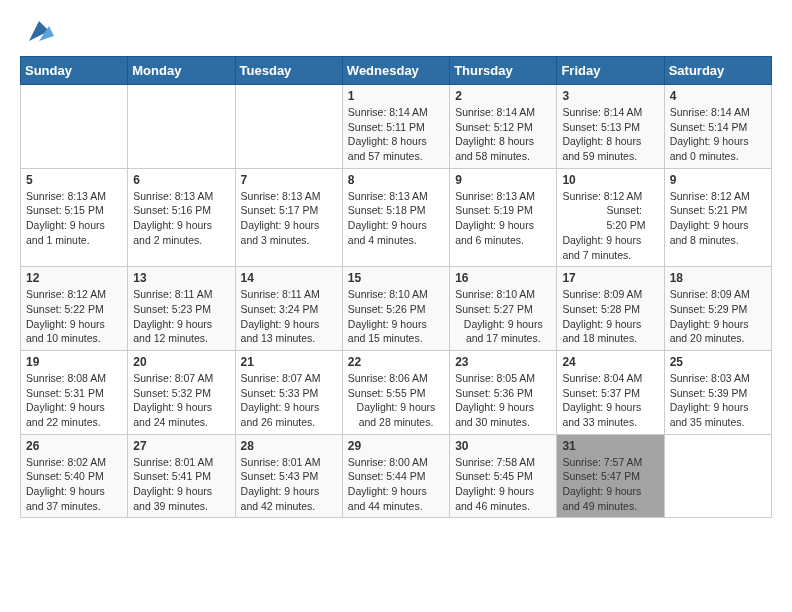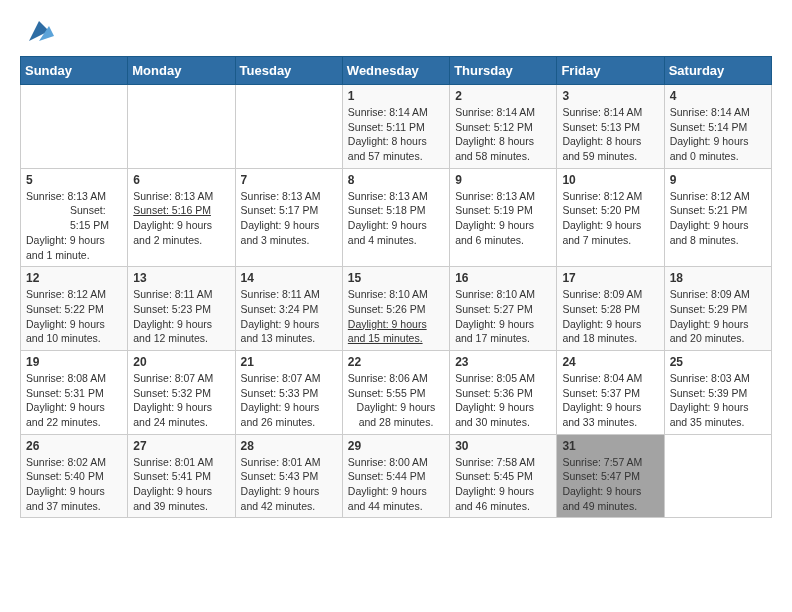--- a/index.html
+++ b/index.html
@@ -151,27 +151,27 @@
           <span class="day-num">4</span>
           <span style="display: block; line-height: 1.4;">Sunrise: 8:14 AM</span>
           <span style="display: block; line-height: 1.4;">Sunset: 5:14 PM</span>
           <span style="display: block; line-height: 1.4;">Daylight: 9 hours and 0 minutes.</span>
         </td>
       </tr>
       <tr>
         <td style="background: rgb(255, 255, 255);">
           <span class="day-num">5</span>
           <span style="display: block; line-height: 1.4;">Sunrise: 8:13 AM</span>
-          <span style="display: block; line-height: 1.4; margin-left: 44px;">Sunset: 5:15 PM</span>
+          <span style="display: block; line-height: 1.4;">Sunset: 5:15 PM</span>
           <span style="display: block; line-height: 1.4;">Daylight: 9 hours and 1 minute.</span>
         </td>
         <td style="background: rgb(255, 255, 255);">
           <span class="day-num">6</span>
           <span style="display: block; line-height: 1.4;">Sunrise: 8:13 AM</span>
-          <span style="display: block; line-height: 1.4; text-decoration: underline;">Sunset: 5:16 PM</span>
+          <span style="display: block; line-height: 1.4;">Sunset: 5:16 PM</span>
           <span style="display: block; line-height: 1.4;">Daylight: 9 hours and 2 minutes.</span>
         </td>
         <td style="background: rgb(255, 255, 255);">
           <span class="day-num">7</span>
           <span style="display: block; line-height: 1.4;">Sunrise: 8:13 AM</span>
           <span style="display: block; line-height: 1.4;">Sunset: 5:17 PM</span>
           <span style="display: block; line-height: 1.4;">Daylight: 9 hours and 3 minutes.</span>
         </td>
         <td style="background: rgb(255, 255, 255);">
           <span class="day-num">8</span>
@@ -181,21 +181,21 @@
         </td>
         <td style="background: rgb(255, 255, 255);">
           <span class="day-num">9</span>
           <span style="display: block; line-height: 1.4;">Sunrise: 8:13 AM</span>
           <span style="display: block; line-height: 1.4;">Sunset: 5:19 PM</span>
           <span style="display: block; line-height: 1.4;">Daylight: 9 hours and 6 minutes.</span>
         </td>
         <td style="background: rgb(255, 255, 255);">
           <span class="day-num">10</span>
           <span style="display: block; line-height: 1.4;">Sunrise: 8:12 AM</span>
-          <span style="display: block; line-height: 1.4;">Sunset: 5:20 PM</span>
+          <span style="display: block; line-height: 1.4; margin-left: 44px;">Sunset: 5:20 PM</span>
           <span style="display: block; line-height: 1.4;">Daylight: 9 hours and 7 minutes.</span>
         </td>
         <td style="background: rgb(255, 255, 255);">
           <span class="day-num">9</span>
           <span style="display: block; line-height: 1.4;">Sunrise: 8:12 AM</span>
           <span style="display: block; line-height: 1.4;">Sunset: 5:21 PM</span>
           <span style="display: block; line-height: 1.4;">Daylight: 9 hours and 8 minutes.</span>
         </td>
       </tr>
       <tr>
@@ -214,27 +214,27 @@
         <td style="background: rgb(249, 249, 249);">
           <span class="day-num">14</span>
           <span style="display: block; line-height: 1.4;">Sunrise: 8:11 AM</span>
           <span style="display: block; line-height: 1.4;">Sunset: 3:24 PM</span>
           <span style="display: block; line-height: 1.4;">Daylight: 9 hours and 13 minutes.</span>
         </td>
         <td style="background: rgb(249, 249, 249);">
           <span class="day-num">15</span>
           <span style="display: block; line-height: 1.4;">Sunrise: 8:10 AM</span>
           <span style="display: block; line-height: 1.4;">Sunset: 5:26 PM</span>
-          <span style="display: block; line-height: 1.4; text-decoration: underline;">Daylight: 9 hours and 15 minutes.</span>
+          <span style="display: block; line-height: 1.4;">Daylight: 9 hours and 15 minutes.</span>
         </td>
         <td style="background: rgb(249, 249, 249);">
           <span class="day-num">16</span>
           <span style="display: block; line-height: 1.4;">Sunrise: 8:10 AM</span>
           <span style="display: block; line-height: 1.4;">Sunset: 5:27 PM</span>
-          <span style="display: block; line-height: 1.4;">Daylight: 9 hours and 17 minutes.</span>
+          <span style="display: block; line-height: 1.4; text-align: center;">Daylight: 9 hours and 17 minutes.</span>
         </td>
         <td style="background: rgb(249, 249, 249);">
           <span class="day-num">17</span>
           <span style="display: block; line-height: 1.4;">Sunrise: 8:09 AM</span>
           <span style="display: block; line-height: 1.4;">Sunset: 5:28 PM</span>
           <span style="display: block; line-height: 1.4;">Daylight: 9 hours and 18 minutes.</span>
         </td>
         <td style="background: rgb(249, 249, 249); margin-left: 8px;">
           <span class="day-num">18</span>
           <span style="display: block; line-height: 1.4;">Sunrise: 8:09 AM</span>

